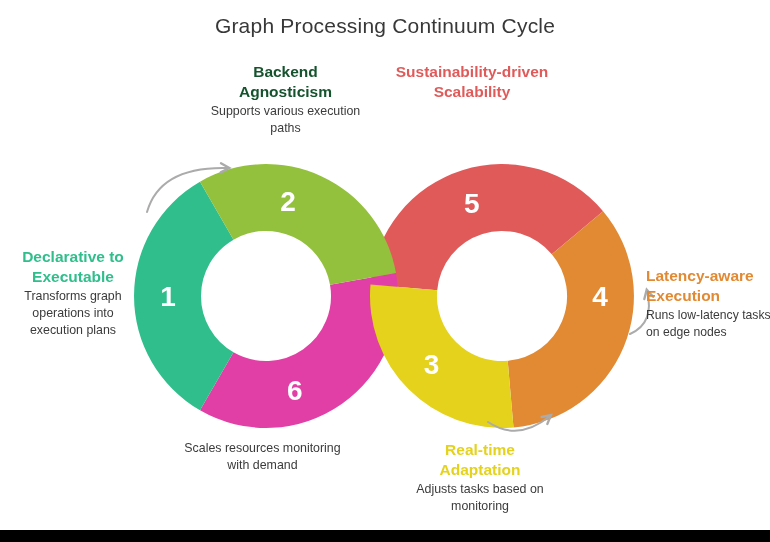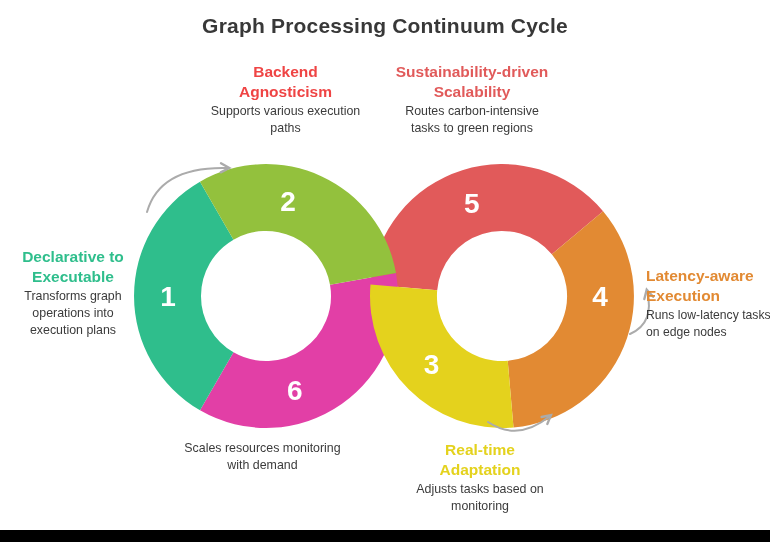--- a/index.html
+++ b/index.html
@@ -1,20 +1,20 @@
 <!DOCTYPE html>
 <html><head>
 <meta charset="utf-8">
 <style>
   * { margin:0; padding:0; box-sizing:border-box; }
   html,body { background:#ffffff; }
   body { font-family:"Liberation Sans", sans-serif; }
   .page { position:relative; width:770px; height:542px; background:#ffffff; overflow:hidden; }
   .title { position:absolute; top:14px; left:0; width:100%; text-align:center;
-           font-size:21px; font-weight:bold; color:#383838; letter-spacing:.2px; }
+           font-size:21px; font-weight:normal; color:#383838; letter-spacing:.2px; }
   .cycle-svg { position:absolute; top:0; left:0; }
   .seg-num { fill:#ffffff; font-size:28px; font-weight:bold; text-anchor:middle;
              font-family:"Liberation Sans", sans-serif; }
   .label { position:absolute; }
   .ta-c { text-align:center; }
   .label-title { font-weight:bold; font-size:15.5px; line-height:1.32; white-space:pre; }
   .label-desc { margin-top:0; font-size:12.4px; line-height:1.38; color:#3b3b3b; white-space:pre; }
   .lbl-backend     { left:163px; top:62px;  width:245px; }
   .lbl-sustain     { left:348px; top:62px;  width:248px; }
   .lbl-declarative { left:0px;   top:247px; width:146px; }
@@ -65,21 +65,21 @@
 
   <div class="label ta-c lbl-declarative">
     <div class="label-title" style="color: rgb(47, 190, 140);">Declarative to
 Executable</div>
     <div class="label-desc">Transforms graph
 operations into
 execution plans</div>
   </div>
 
   <div class="label ta-c lbl-backend">
-    <div class="label-title" style="color: #ef4444;">Backend
+    <div class="label-title" style="color: #14532d;">Backend
 Agnosticism</div>
     <div class="label-desc">Supports various execution
 paths</div>
   </div>
 
   <div class="label ta-c lbl-realtime">
     <div class="label-title" style="color: rgb(228, 210, 29);">Real-time
 Adaptation</div>
     <div class="label-desc">Adjusts tasks based on
 monitoring</div>
@@ -88,22 +88,20 @@
   <div class="label lbl-latency">
     <div class="label-title" style="color: rgb(226, 138, 51);">Latency-aware
 Execution</div>
     <div class="label-desc">Runs low-latency tasks
 on edge nodes</div>
   </div>
 
   <div class="label ta-c lbl-sustain">
     <div class="label-title" style="color: rgb(225, 90, 90);">Sustainability-driven
 Scalability</div>
-    <div class="label-desc">Routes carbon-intensive
-tasks to green regions</div>
   </div>
 
   <div class="label ta-c lbl-cost">
     <div class="label-desc">Scales resources monitoring
 with demand</div>
   </div>
 
   <div class="bottom-bar"></div>
 </div>
 

